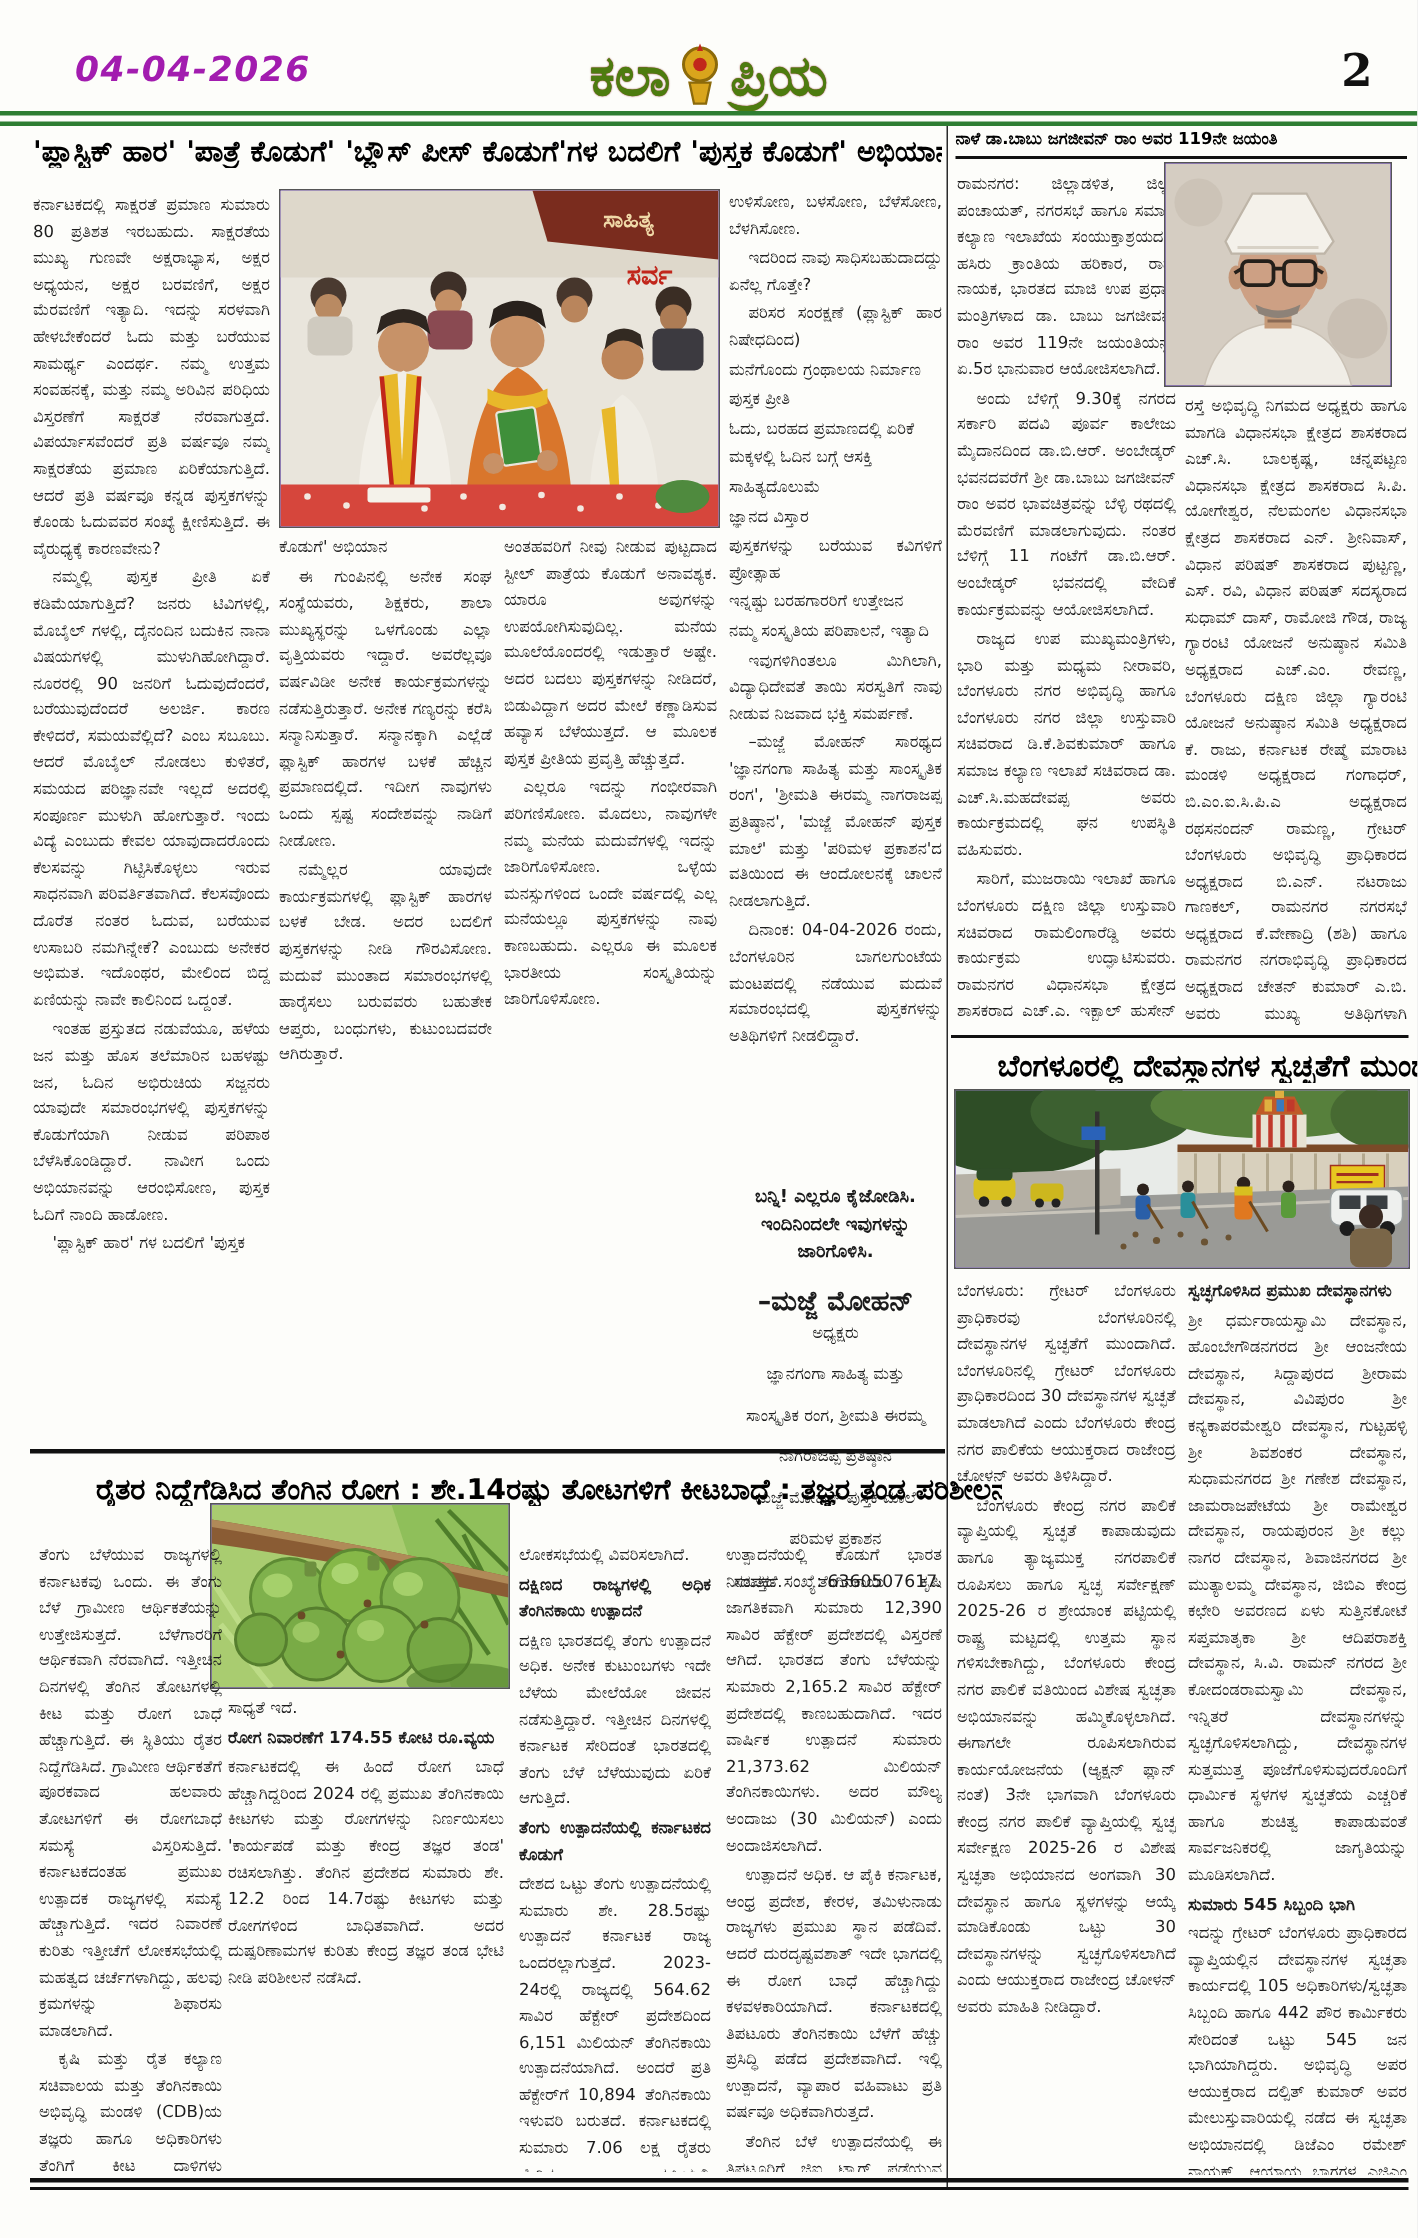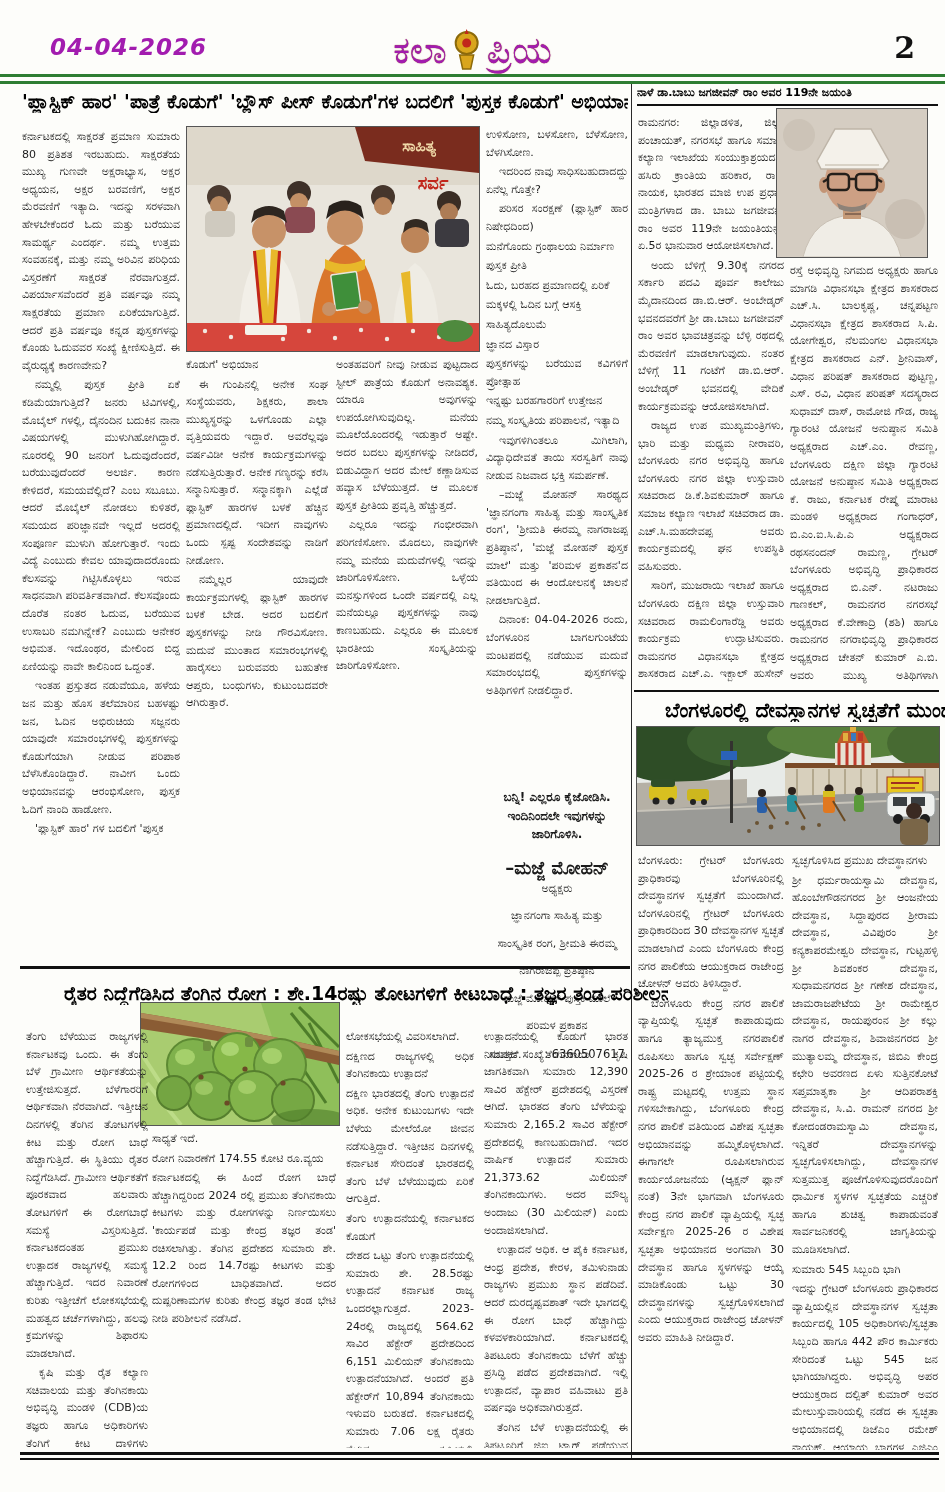--- a/index.html
+++ b/index.html
@@ -2,39 +2,39 @@
 <html><head>
 <meta charset="utf-8">
 <style>
   html,body{margin:0;padding:0;background:#e8e8e8;}
   #page{position:relative;width:945px;height:1492px;background:#fdfdfa;margin:0 auto;
         font-family:"DejaVu Sans",sans-serif;color:#1b1b1b;overflow:hidden;}
   .abs{position:absolute;}
   
   .date{left:50px;top:34px;font-size:23px;font-weight:bold;font-style:italic;letter-spacing:1px;color:#a21caf;}
   .masthead{left:50%;top:28px;transform:translateX(-50%);display:flex;align-items:center;gap:3px;}
-  .mast-word{font-size:37px;font-weight:normal;color:#a21caf;text-shadow:0 0 1px #7a150d;}
+  .mast-word{font-size:37px;font-weight:bold;color:#4d7c0f;text-shadow:0 0 1px #7a150d;}
   .pagenum{right:30px;top:30px;font-size:30px;font-weight:bold;font-family:"DejaVu Serif",serif;color:#111;}
   .header-rule{left:0;top:74px;width:945px;height:4px;border-top:3px solid #2e7d32;border-bottom:3px solid #2e7d32;}
   
   .headline{font-weight:bold;color:#000;white-space:nowrap;overflow:hidden;}
   .hl-main{left:22px;top:90px;width:606px;font-size:19px;}
   .hl-jay{left:637px;top:86px;width:301px;font-size:11px;border-bottom:2px solid #111;padding-bottom:5px;}
   .hl-gba{left:665px;top:698px;width:301px;font-size:20px;}
   .hl-coco{left:24px;top:982px;width:604px;font-size:19px;margin-left:40px;}
   
   .vdiv{left:631px;top:84px;width:1px;height:1374px;background:#2a2a2a;}
   .rule-coco{left:20px;top:966px;width:610px;height:3px;background:#111;}
   .rule-gba{left:634px;top:690px;width:305px;height:2px;background:#111;}
   .rule-bottom{left:20px;top:1452px;width:919px;height:3px;border-top:3px solid #111;border-bottom:2px solid #111;}
   
   .col{overflow:hidden;font-size:11px;line-height:1.6;text-align:justify;color:#1c1c1c;}
   .col p{margin:0 0 2px 0;text-indent:13px;}
   .col p.lead{text-indent:0;}
-  .col p.subhead{text-indent:0;font-weight:normal;}
+  .col p.subhead{text-indent:0;font-weight:bold;}
   
   .m-c1{left:22px;top:128px;width:158px;height:828px;}
   .m-c2{left:186px;top:356px;width:142px;height:600px;}
   .m-c3{left:336px;top:356px;width:142px;height:600px;}
   .m-c4{left:486px;top:126px;width:142px;height:658px;}
   .sig-block{left:486px;top:788px;width:142px;text-align:center;font-size:11px;line-height:1.5;}
   .callout{font-weight:bold;font-size:12px;line-height:1.55;margin-bottom:10px;}
   .sig-name{font-weight:bold;font-size:18px;margin-top:6px;}
   .sig-title{font-size:11px;}
   .sig-org{font-size:11px;line-height:1.5;}

